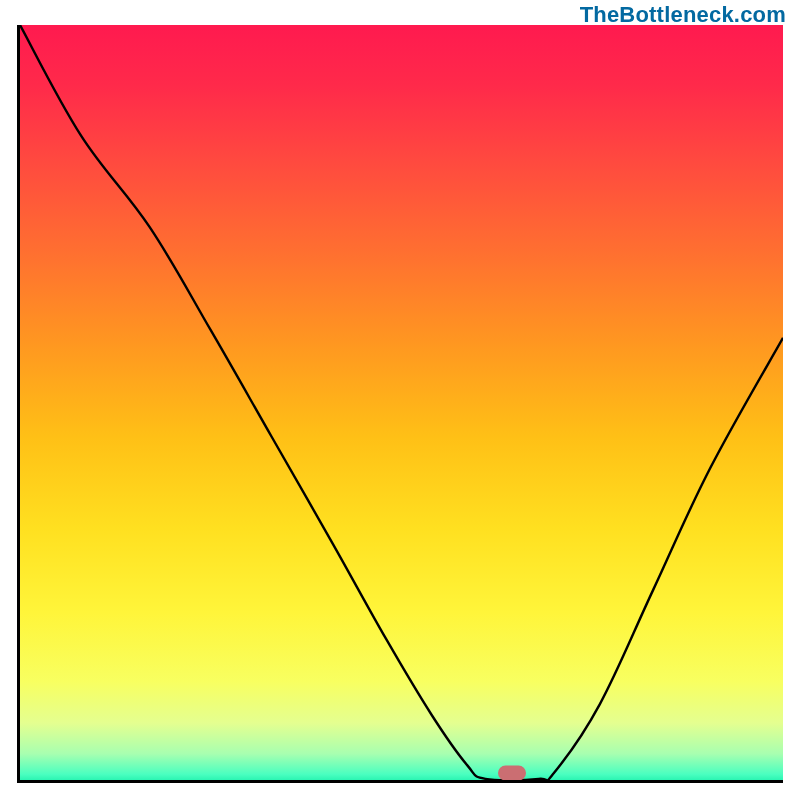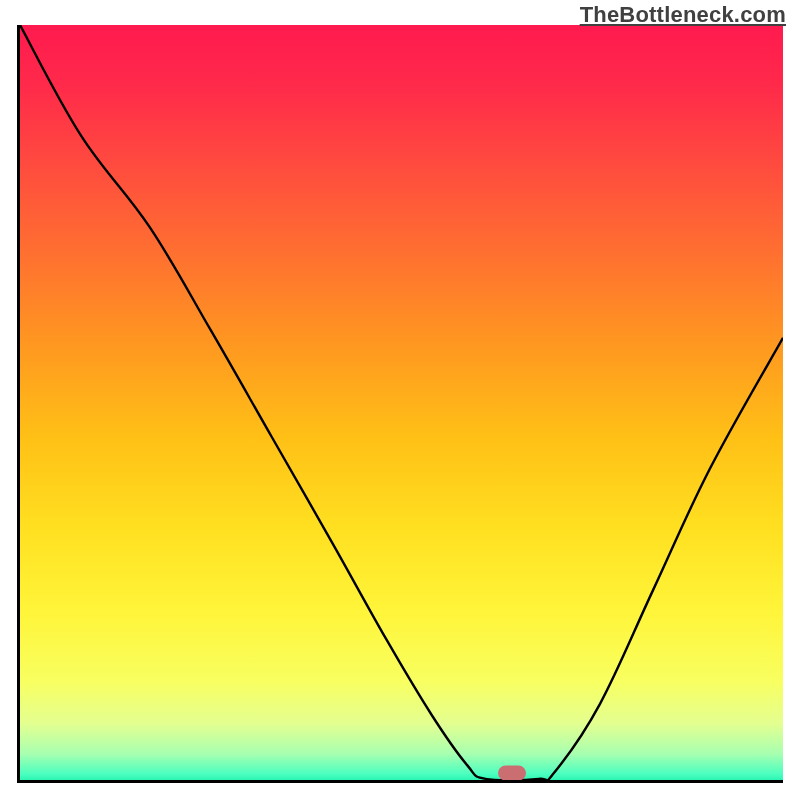--- a/index.html
+++ b/index.html
@@ -14,24 +14,23 @@
     position: relative;
     width: 800px;
     height: 800px;
   }
   .watermark {
     position: absolute;
     top: 2px;
     right: 14px;
     font-size: 22px;
     font-weight: 600;
-    color: #404040;
+    color: #0369a1;
     letter-spacing: 0.2px;
     z-index: 50;
-    text-decoration: underline;
   }
   .plot {
     position: absolute;
     left: 17px;
     top: 25px;
     width: 766px;
     height: 758px;
     box-sizing: border-box;
     border: 3px solid #000;
     border-top: none;

